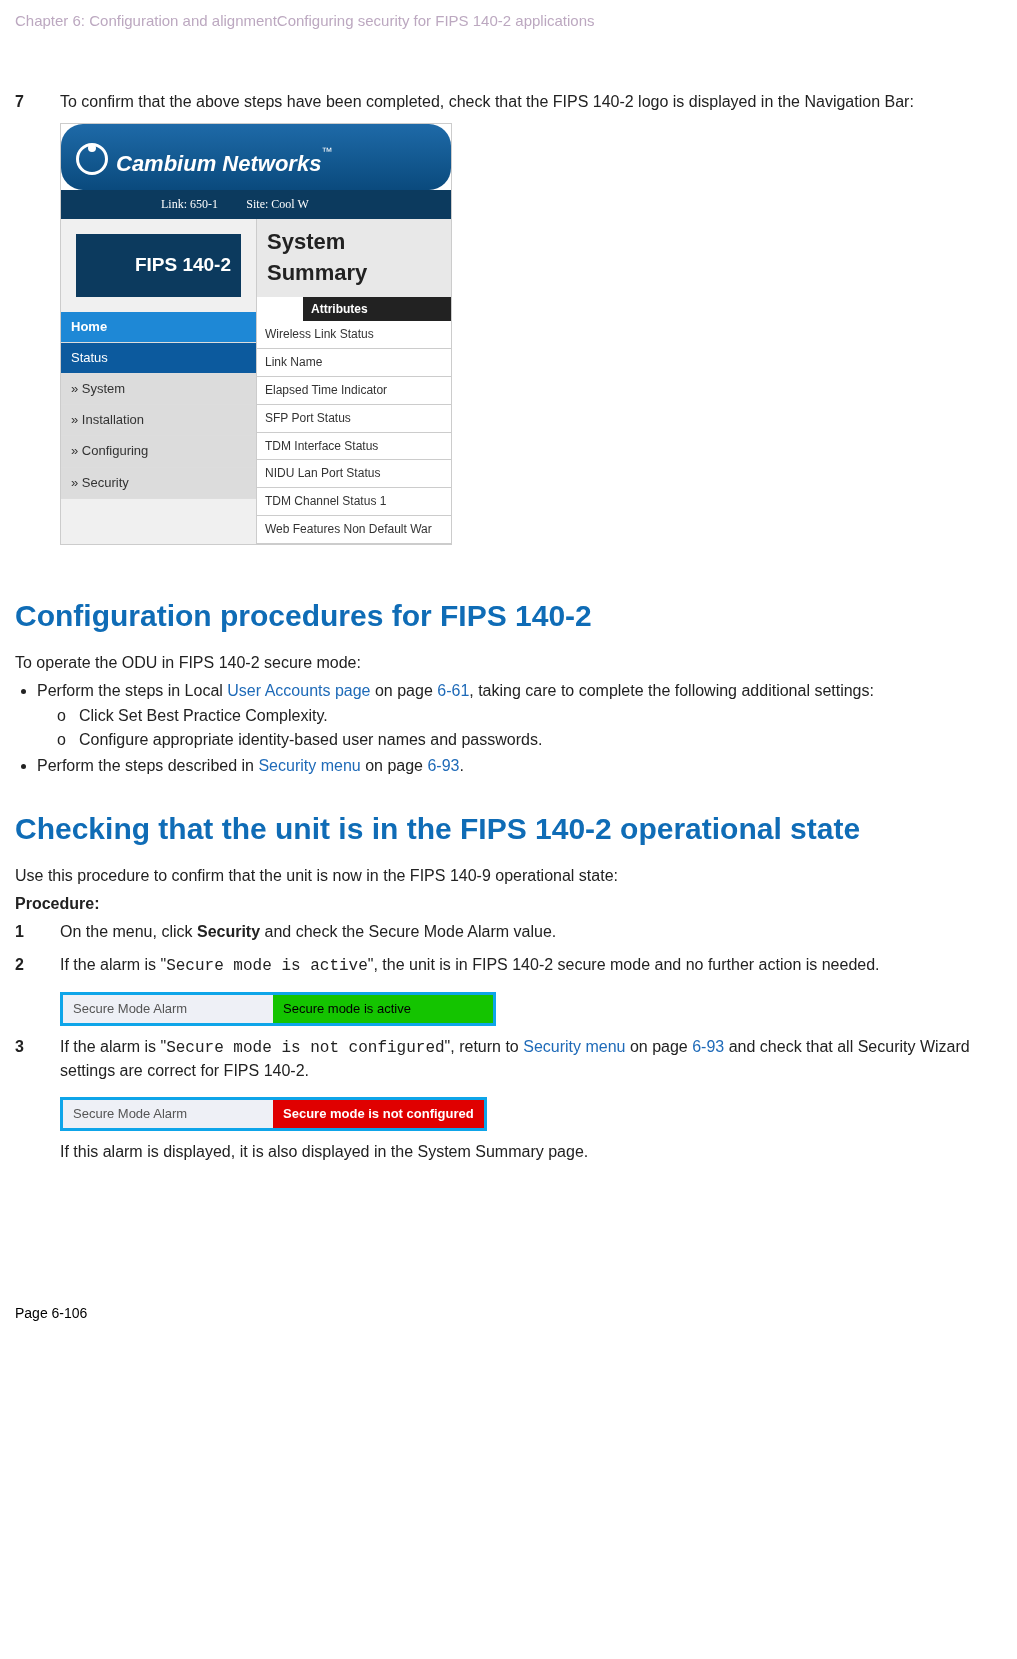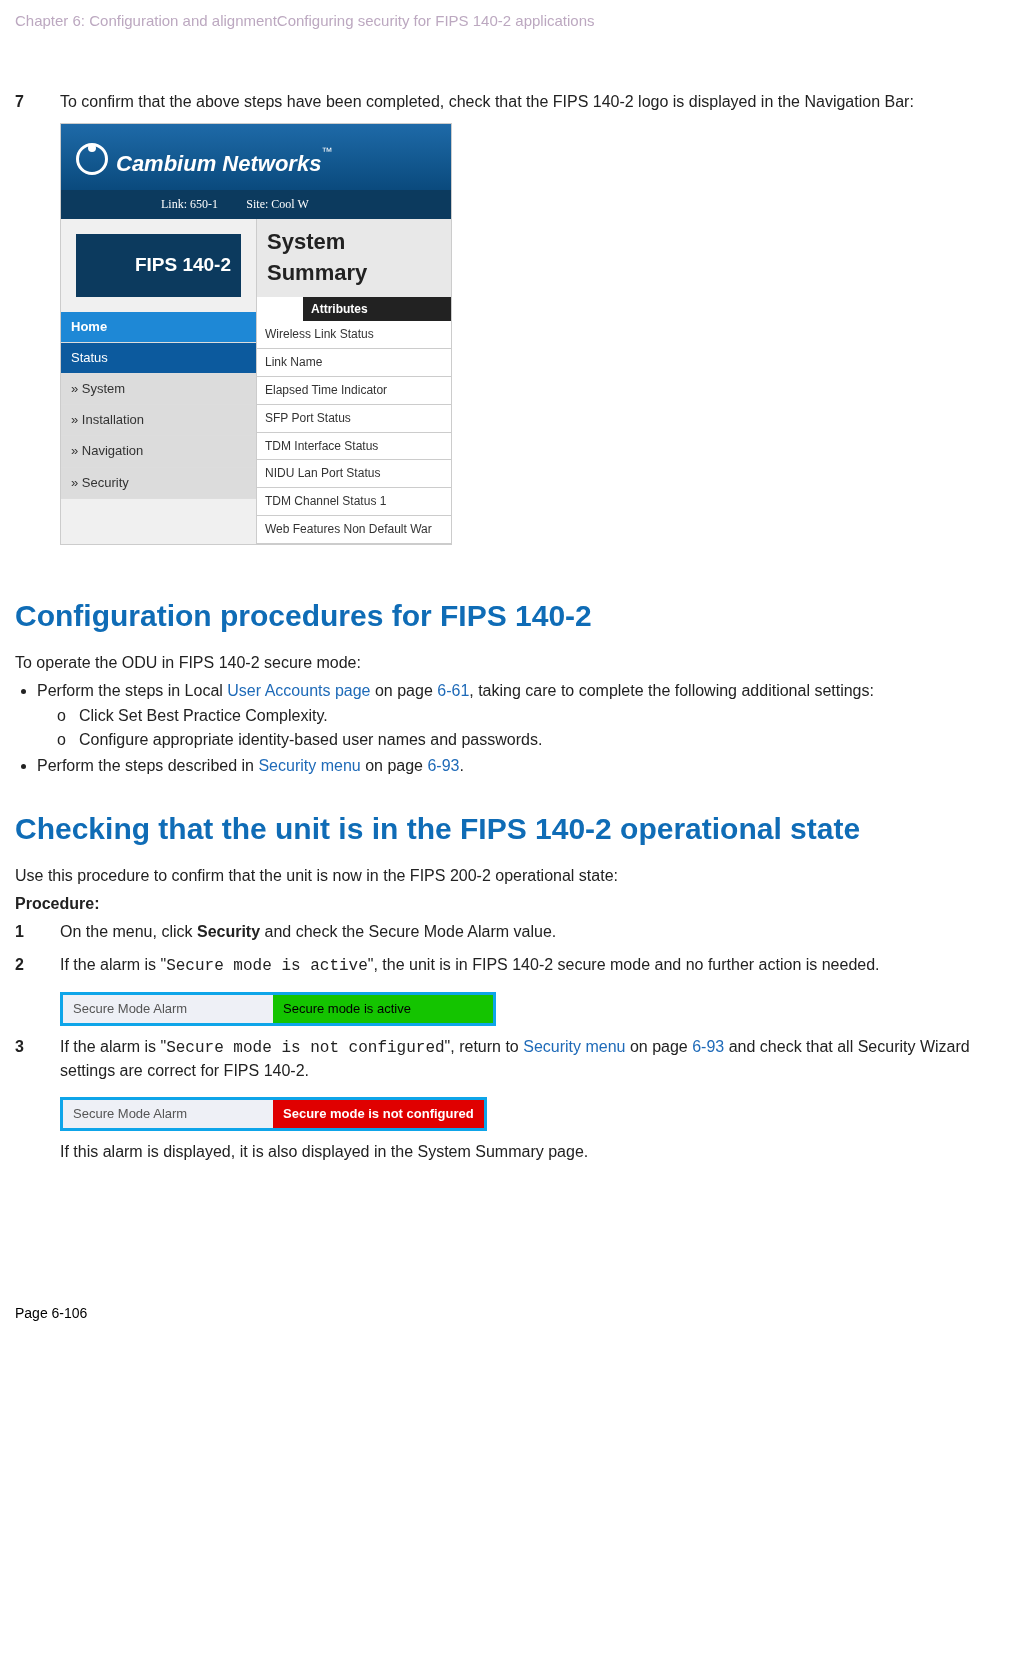--- a/index.html
+++ b/index.html
@@ -23,21 +23,21 @@
   .step-num { font-weight:bold; width:45px; flex-shrink:0;}
   .step-body { flex:1; }
   .screenshot1 {
     border: 1px solid #ccc;
     width: 390px;
     margin-left: 45px;
     margin-top:5px;
     font-size:13px;
     background:#fff;
   }
-  .ss1-top { background: linear-gradient(#1e6aa8,#0a4a7d); color:#fff; padding:15px 14px 10px 15px; font-size:22px; font-style:italic; font-weight:bold;}
+  .ss1-top { background: linear-gradient(#1e6aa8,#0a4a7d); color:#fff; padding:15px 14px 10px 15px; font-size:22px; font-style:italic; font-weight:bold;border-radius:22px;}
   .ss1-top .logo-circ{display:inline-block;width:26px;height:26px;border:3px solid #fff;border-radius:50%;position:relative;top:4px;margin-right:8px;}
   .ss1-top .logo-circ::after{content:"";position:absolute;width:8px;height:8px;background:#fff;border-radius:50%;top:-2px;left:9px;}
   .ss1-top sup{font-size:11px;font-style:normal;font-weight:normal;position:relative;top:-8px;}
   .ss1-bar { background:#0c3a5e;color:#fff;padding:6px 0 6px 100px;font-size:12px;}
   .ss1-bar span{margin-right:25px;font-family:Liberation Serif, serif;}
   .ss1-body{display:flex;min-height:215px;}
   .ss1-left{width:195px;background:#f0f0f0;}
   .fips-badge{background:#0c3a5e;color:#fff;font-weight:bold;font-size:19px;padding:18px 10px;text-align:right;margin:15px;}
   .ss1-menu{font-size:13px;}
   .ss1-menu div{padding:6px 10px;border-bottom:1px solid #ddd;background:#eaeaea;color:#333;}
@@ -88,21 +88,21 @@
     <span>Site: Cool W</span>
   </div>
   <div class="ss1-body">
     <div class="ss1-left">
       <div class="fips-badge">FIPS 140-2</div>
       <div class="ss1-menu">
         <div class="mi-home">Home</div>
         <div class="mi-status">Status</div>
         <div class="mi-exp">» System</div>
         <div class="mi-exp">» Installation</div>
-        <div class="mi-exp">» Navigation</div>
+        <div class="mi-exp">» Configuring</div>
         <div class="mi-exp">» Security</div>
       </div>
     </div>
     <div class="ss1-right">
       <div class="sys-title">System Summary</div>
       <div class="attr-hdr">Attributes</div>
       <div class="attr-row">Wireless Link Status</div>
       <div class="attr-row">Link Name</div>
       <div class="attr-row">Elapsed Time Indicator</div>
       <div class="attr-row">SFP Port Status</div>
@@ -123,21 +123,21 @@
       <div>Click Set Best Practice Complexity.</div>
       <div>Configure appropriate identity-based user names and passwords.</div>
     </div>
   </li>
   <li>
     <span>Perform the steps described in </span><a class="lnk">Security menu</a><span> on page </span><a class="lnk">6-93</a><span>.</span>
   </li>
 </ul>
 
 <h2 class="doc-h2 doc-h2b">Checking that the unit is in the FIPS 140-2 operational state</h2>
-<div>Use this procedure to confirm that the unit is now in the FIPS 200-2 operational state:</div>
+<div>Use this procedure to confirm that the unit is now in the FIPS 140-9 operational state:</div>
 <div class="proc-label">Procedure:</div>
 
 <div class="step-row">
   <div class="step-num">1</div>
   <div class="step-body">
     <span>On the menu, click </span><b>Security</b><span> and check the Secure Mode Alarm value.</span>
   </div>
 </div>
 
 <div class="step-row">

